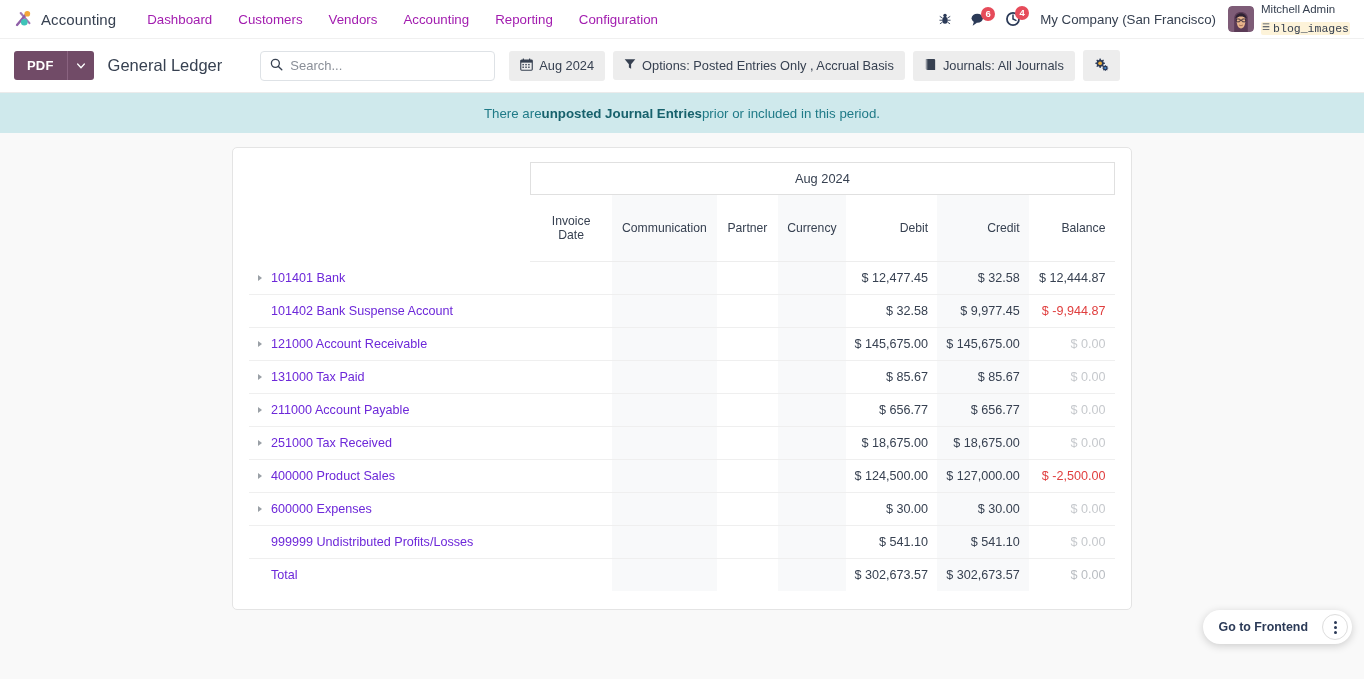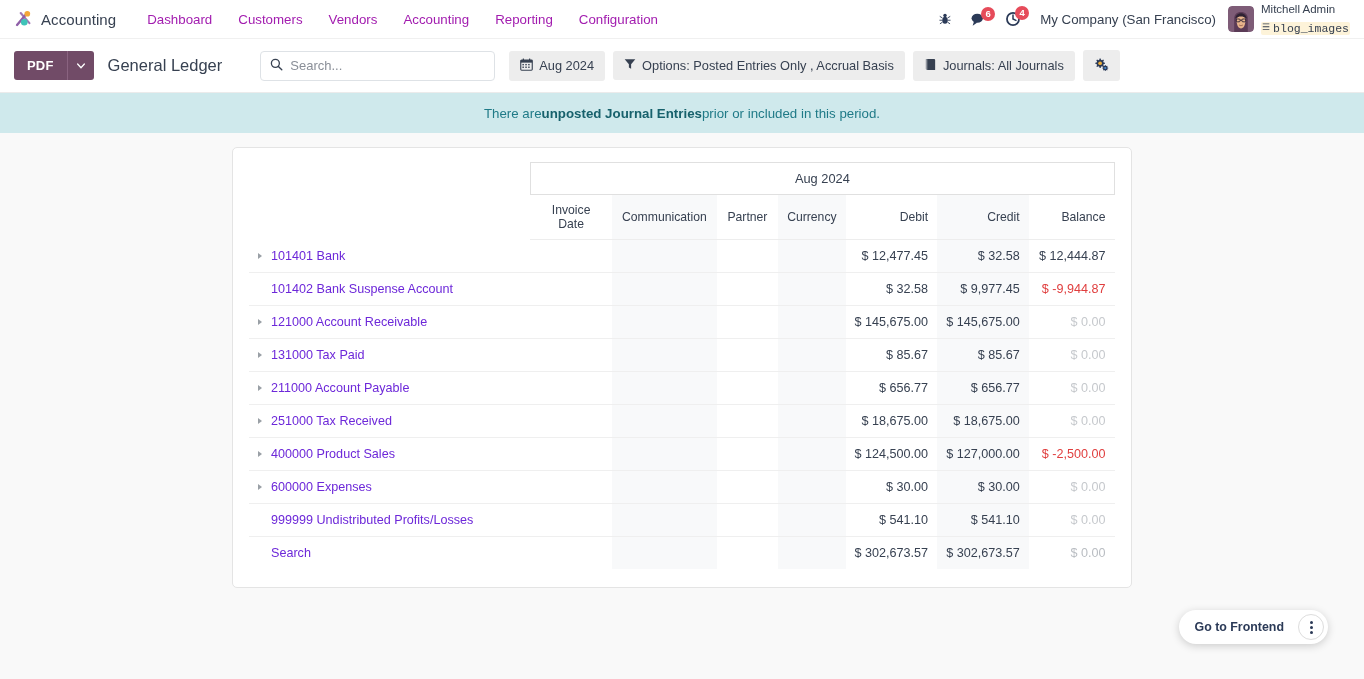--- a/index.html
+++ b/index.html
@@ -167,21 +167,21 @@
     text-align: center;
     font-size: 12.8px; font-weight: bold; color: #374151;
     border: 1px solid #E0E0E0;
     padding: 8px 0;
   }
   .spacer-cell { border: none; background: transparent; }
 
   
   .col-head {
     font-size: 12.2px; color: #374151; font-weight: normal;
-    padding: 8px 9px; text-align: center;
+    padding: 19px 9px; text-align: center;
     border-bottom: 1px solid #EDEDED;
   }
   .col-head.num { text-align: right; }
   .shade { background: #F8F9FA; }
 
   
   .ledger tbody tr { border-bottom: 1px solid #EFEFEF; }
   .ledger tbody tr:last-child { border-bottom: none; }
   .cell-name {
     font-size: 12.6px; color: #6d28d9;
@@ -206,21 +206,21 @@
   .cell-blank { padding: 9px 4px; }
   .neg { color: #E03E3E; }
   .zero { color: #C6C9CD; }
   .total-row td { font-weight: bold; }
   .total-row .cell-name { padding-left: 22px; }
   .total-row .zero { color: #B9BDC2; }
 
   
   .frontend-fab {
     position: absolute;
-    right: 36px; bottom: 35px;
+    right: 12px; bottom: 35px;
     background: #FFFFFF;
     border-radius: 18px;
     box-shadow: 0 2px 8px rgba(0,0,0,.18);
     display: flex; align-items: center;
     padding: 4px;
     gap: 2px;
   }
   .fab-label {
     font-size: 12.4px; font-weight: bold; color: #2B3A57;
     padding: 5px 12px; cursor: pointer;
@@ -519,21 +519,21 @@
             <td class="cell-name"><span>999999 Undistributed Profits/Losses</span></td>
             <td class="cell-blank"></td>
             <td class="cell-blank shade"></td>
             <td class="cell-blank"></td>
             <td class="cell-blank shade"></td>
             <td class="cell-num">$ 541.10</td>
             <td class="cell-num shade">$ 541.10</td>
             <td class="cell-num zero">$ 0.00</td>
           </tr>
           <tr class="total-row">
-            <td class="cell-name">Search</td>
+            <td class="cell-name">Total</td>
             <td class="cell-blank"></td>
             <td class="cell-blank shade"></td>
             <td class="cell-blank"></td>
             <td class="cell-blank shade"></td>
             <td class="cell-num">$ 302,673.57</td>
             <td class="cell-num shade">$ 302,673.57</td>
             <td class="cell-num zero">$ 0.00</td>
           </tr>
         </tbody>
     </table>

